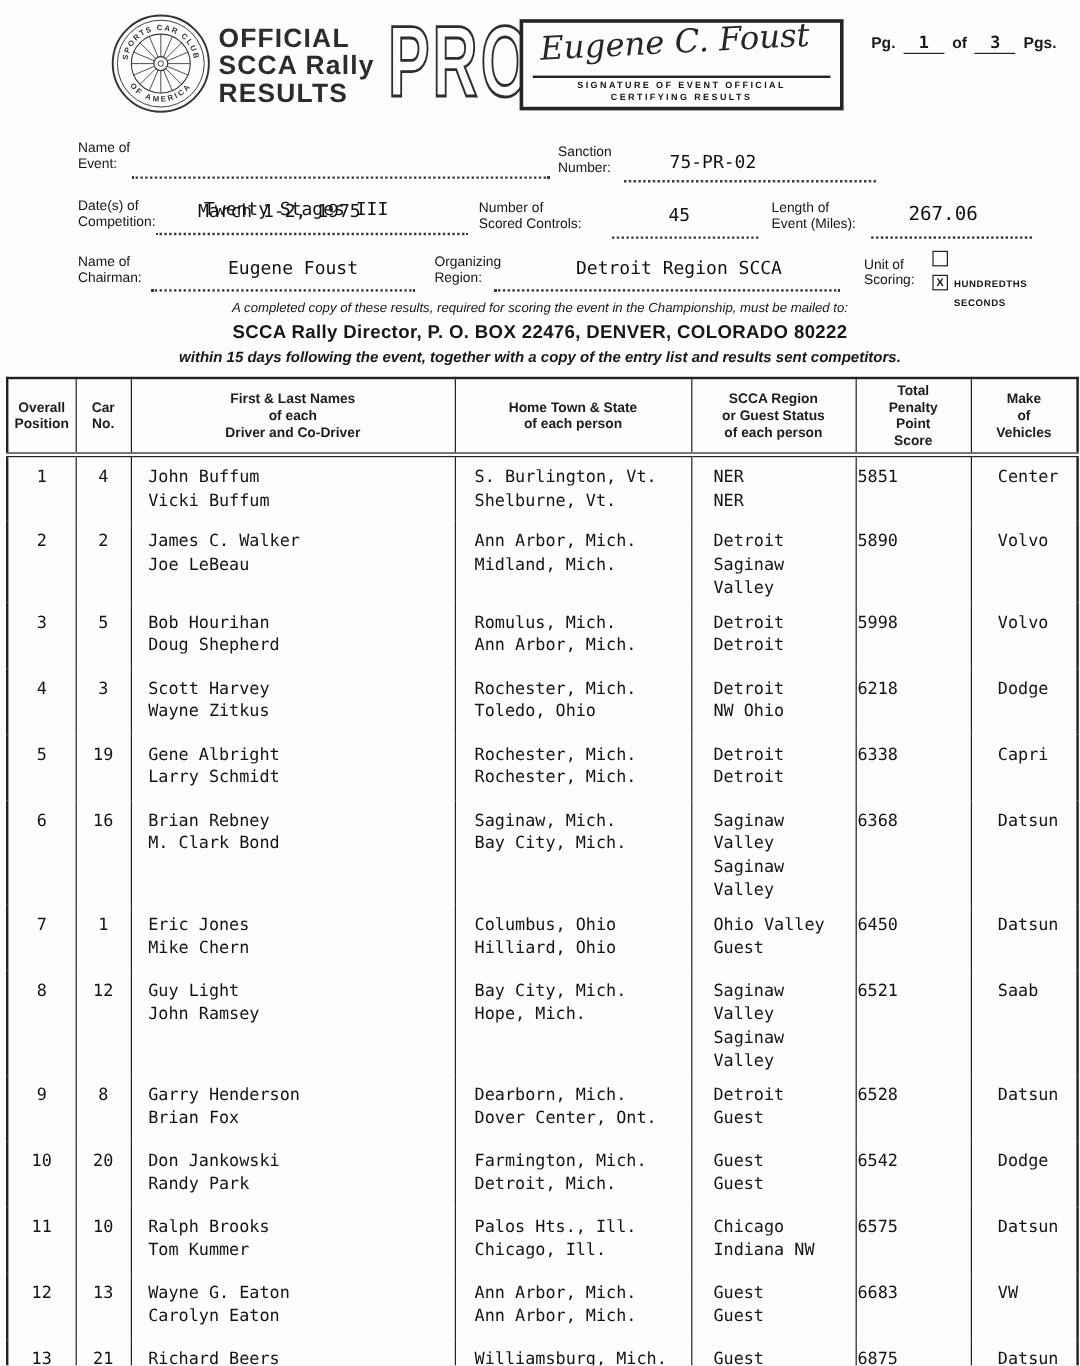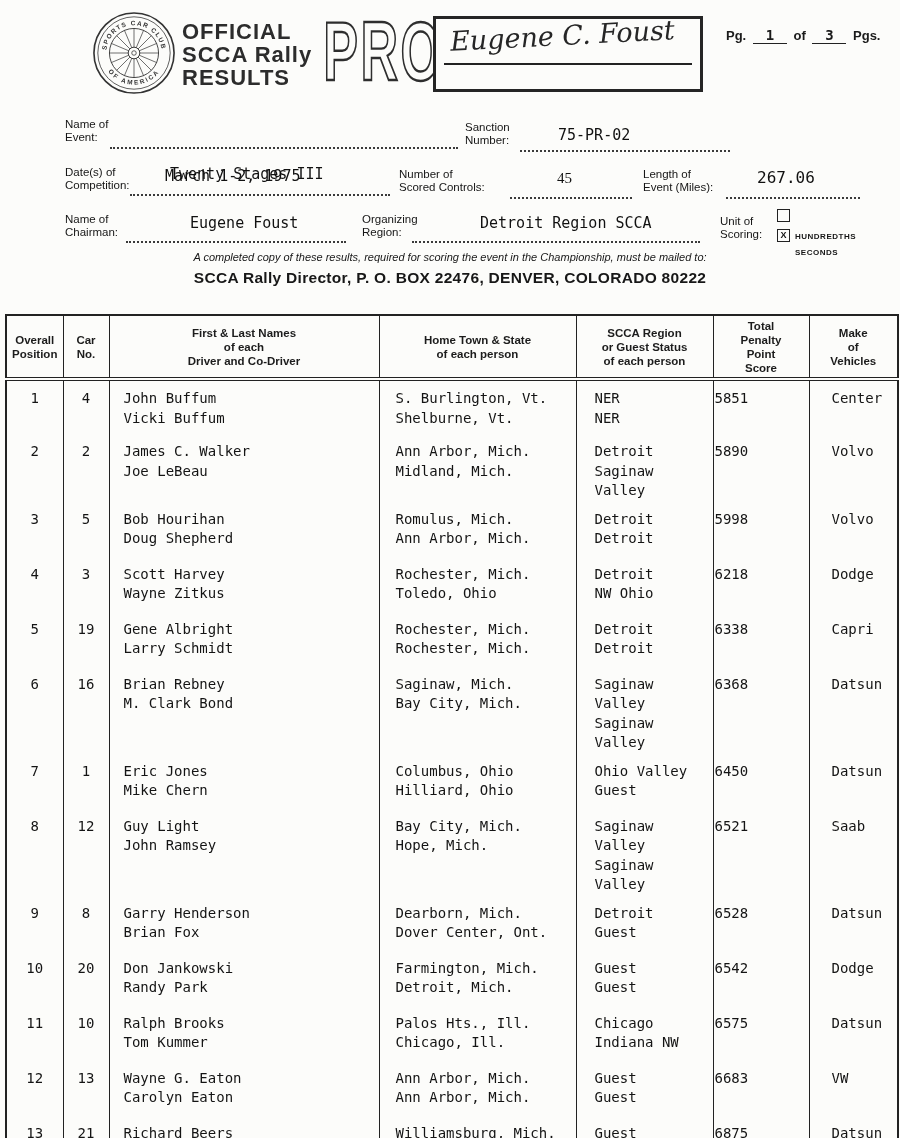--- a/index.html
+++ b/index.html
@@ -95,20 +95,22 @@
 SCCA Rally
 RESULTS</div>
 
   <svg class="pro" viewBox="0 0 112 76">
     <text x="2" y="66" transform="scale(0.62,1)" font-family="Liberation Sans, sans-serif" font-size="84" font-weight="bold" fill="none" stroke="#2e2e2e" stroke-width="2.4" letter-spacing="4">PRO</text>
   </svg>
 
   <div class="sig-box">
     <div class="sig-name">Eugene C. Foust</div>
     <div class="sig-line"></div>
+    <div class="sig-cap">SIGNATURE OF EVENT OFFICIAL
+CERTIFYING RESULTS</div>
   </div>
 
   <div class="page-ind">
     <span>Pg.</span>
     <span class="pg-num">1</span>
     <span>of</span>
     <span class="pg-num">3</span>
     <span>Pgs.</span>
   </div>
 
@@ -120,21 +122,21 @@
 Number:</div>
   <div class="fvalue" style="left:558px;top:126px;">75-PR-02</div>
   <div class="dotline" style="left:520px;top:150px;width:210px;"></div>
 
   <div class="flabel" style="left:65px;top:166px;">Date(s) of
 Competition:</div>
   <div class="fvalue" style="left:165px;top:167px;">March 1-2, 1975</div>
   <div class="dotline" style="left:130px;top:194px;width:260px;"></div>
   <div class="flabel" style="left:399px;top:168px;">Number of
 Scored Controls:</div>
-  <div class="fvalue" style="left:557px;top:170px;font-family:Liberation Serif, serif;">45</div>
+  <div class="fvalue" style="left:557px;top:170px;">45</div>
   <div class="dotline" style="left:510px;top:197px;width:122px;"></div>
   <div class="flabel" style="left:643px;top:168px;">Length of
 Event (Miles):</div>
   <div class="fvalue" style="left:757px;top:168px;font-size:16px;">267.06</div>
   <div class="dotline" style="left:726px;top:197px;width:134px;"></div>
 
   <div class="flabel" style="left:65px;top:213px;">Name of
 Chairman:</div>
   <div class="fvalue" style="left:190px;top:214px;">Eugene Foust</div>
   <div class="dotline" style="left:126px;top:241px;width:220px;"></div>
@@ -144,20 +146,21 @@
   <div class="dotline" style="left:412px;top:241px;width:288px;"></div>
   <div class="flabel" style="left:720px;top:215px;">Unit of
 Scoring:</div>
   <div class="cbox" style="left:777px;top:209px;"></div>
   <div class="cbox-label" style="left:795px;top:212px;margin-top:36px;">SECONDS</div>
   <div class="cbox" style="left:777px;top:229px;">X</div>
   <div class="cbox-label" style="left:795px;top:232px;">HUNDREDTHS</div>
 
   <div class="mail mail1">A completed copy of these results, required for scoring the event in the Championship, must be mailed to:</div>
   <div class="mail mail2">SCCA Rally Director, P. O. BOX 22476, DENVER, COLORADO 80222</div>
+  <div class="mail mail3">within 15 days following the event, together with a copy of the entry list and results sent competitors.</div>
 
   <table class="results">
     <colgroup>
       <col style="width:57px">
         <col style="width:46px">
         <col style="width:270px">
       <col style="width:197px">
         <col style="width:137px">
         <col style="width:96px">
         <col style="width:89px">

